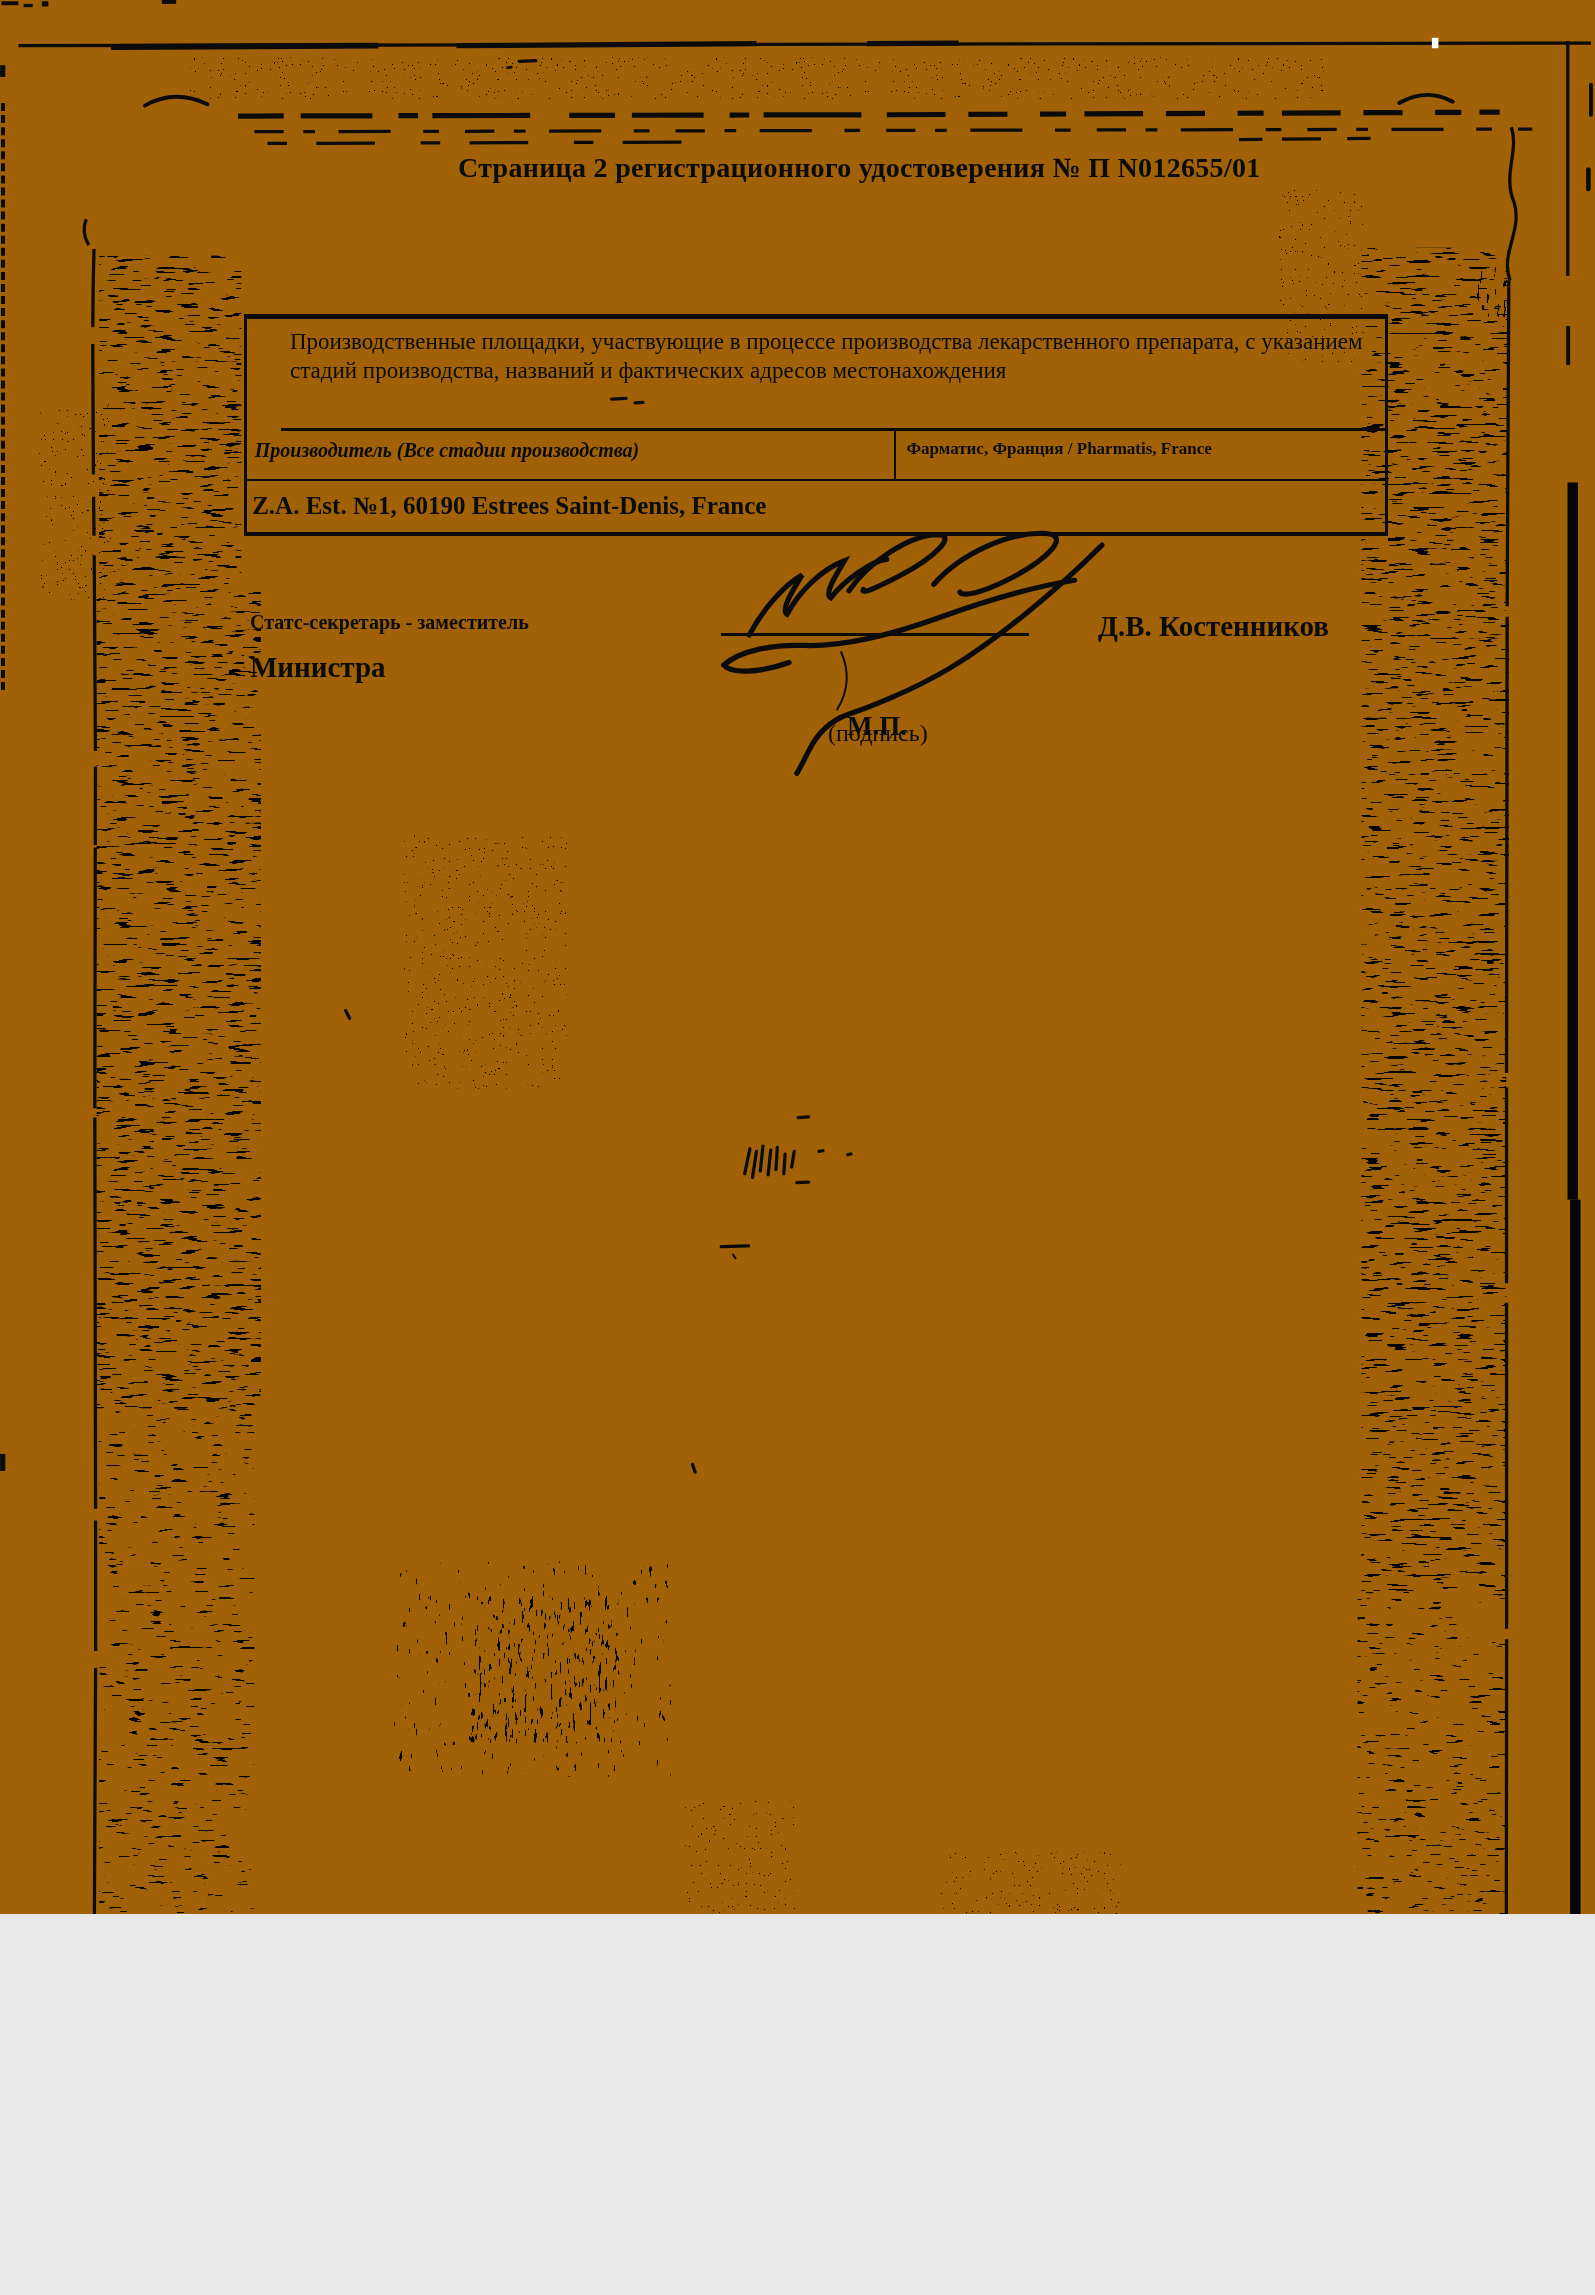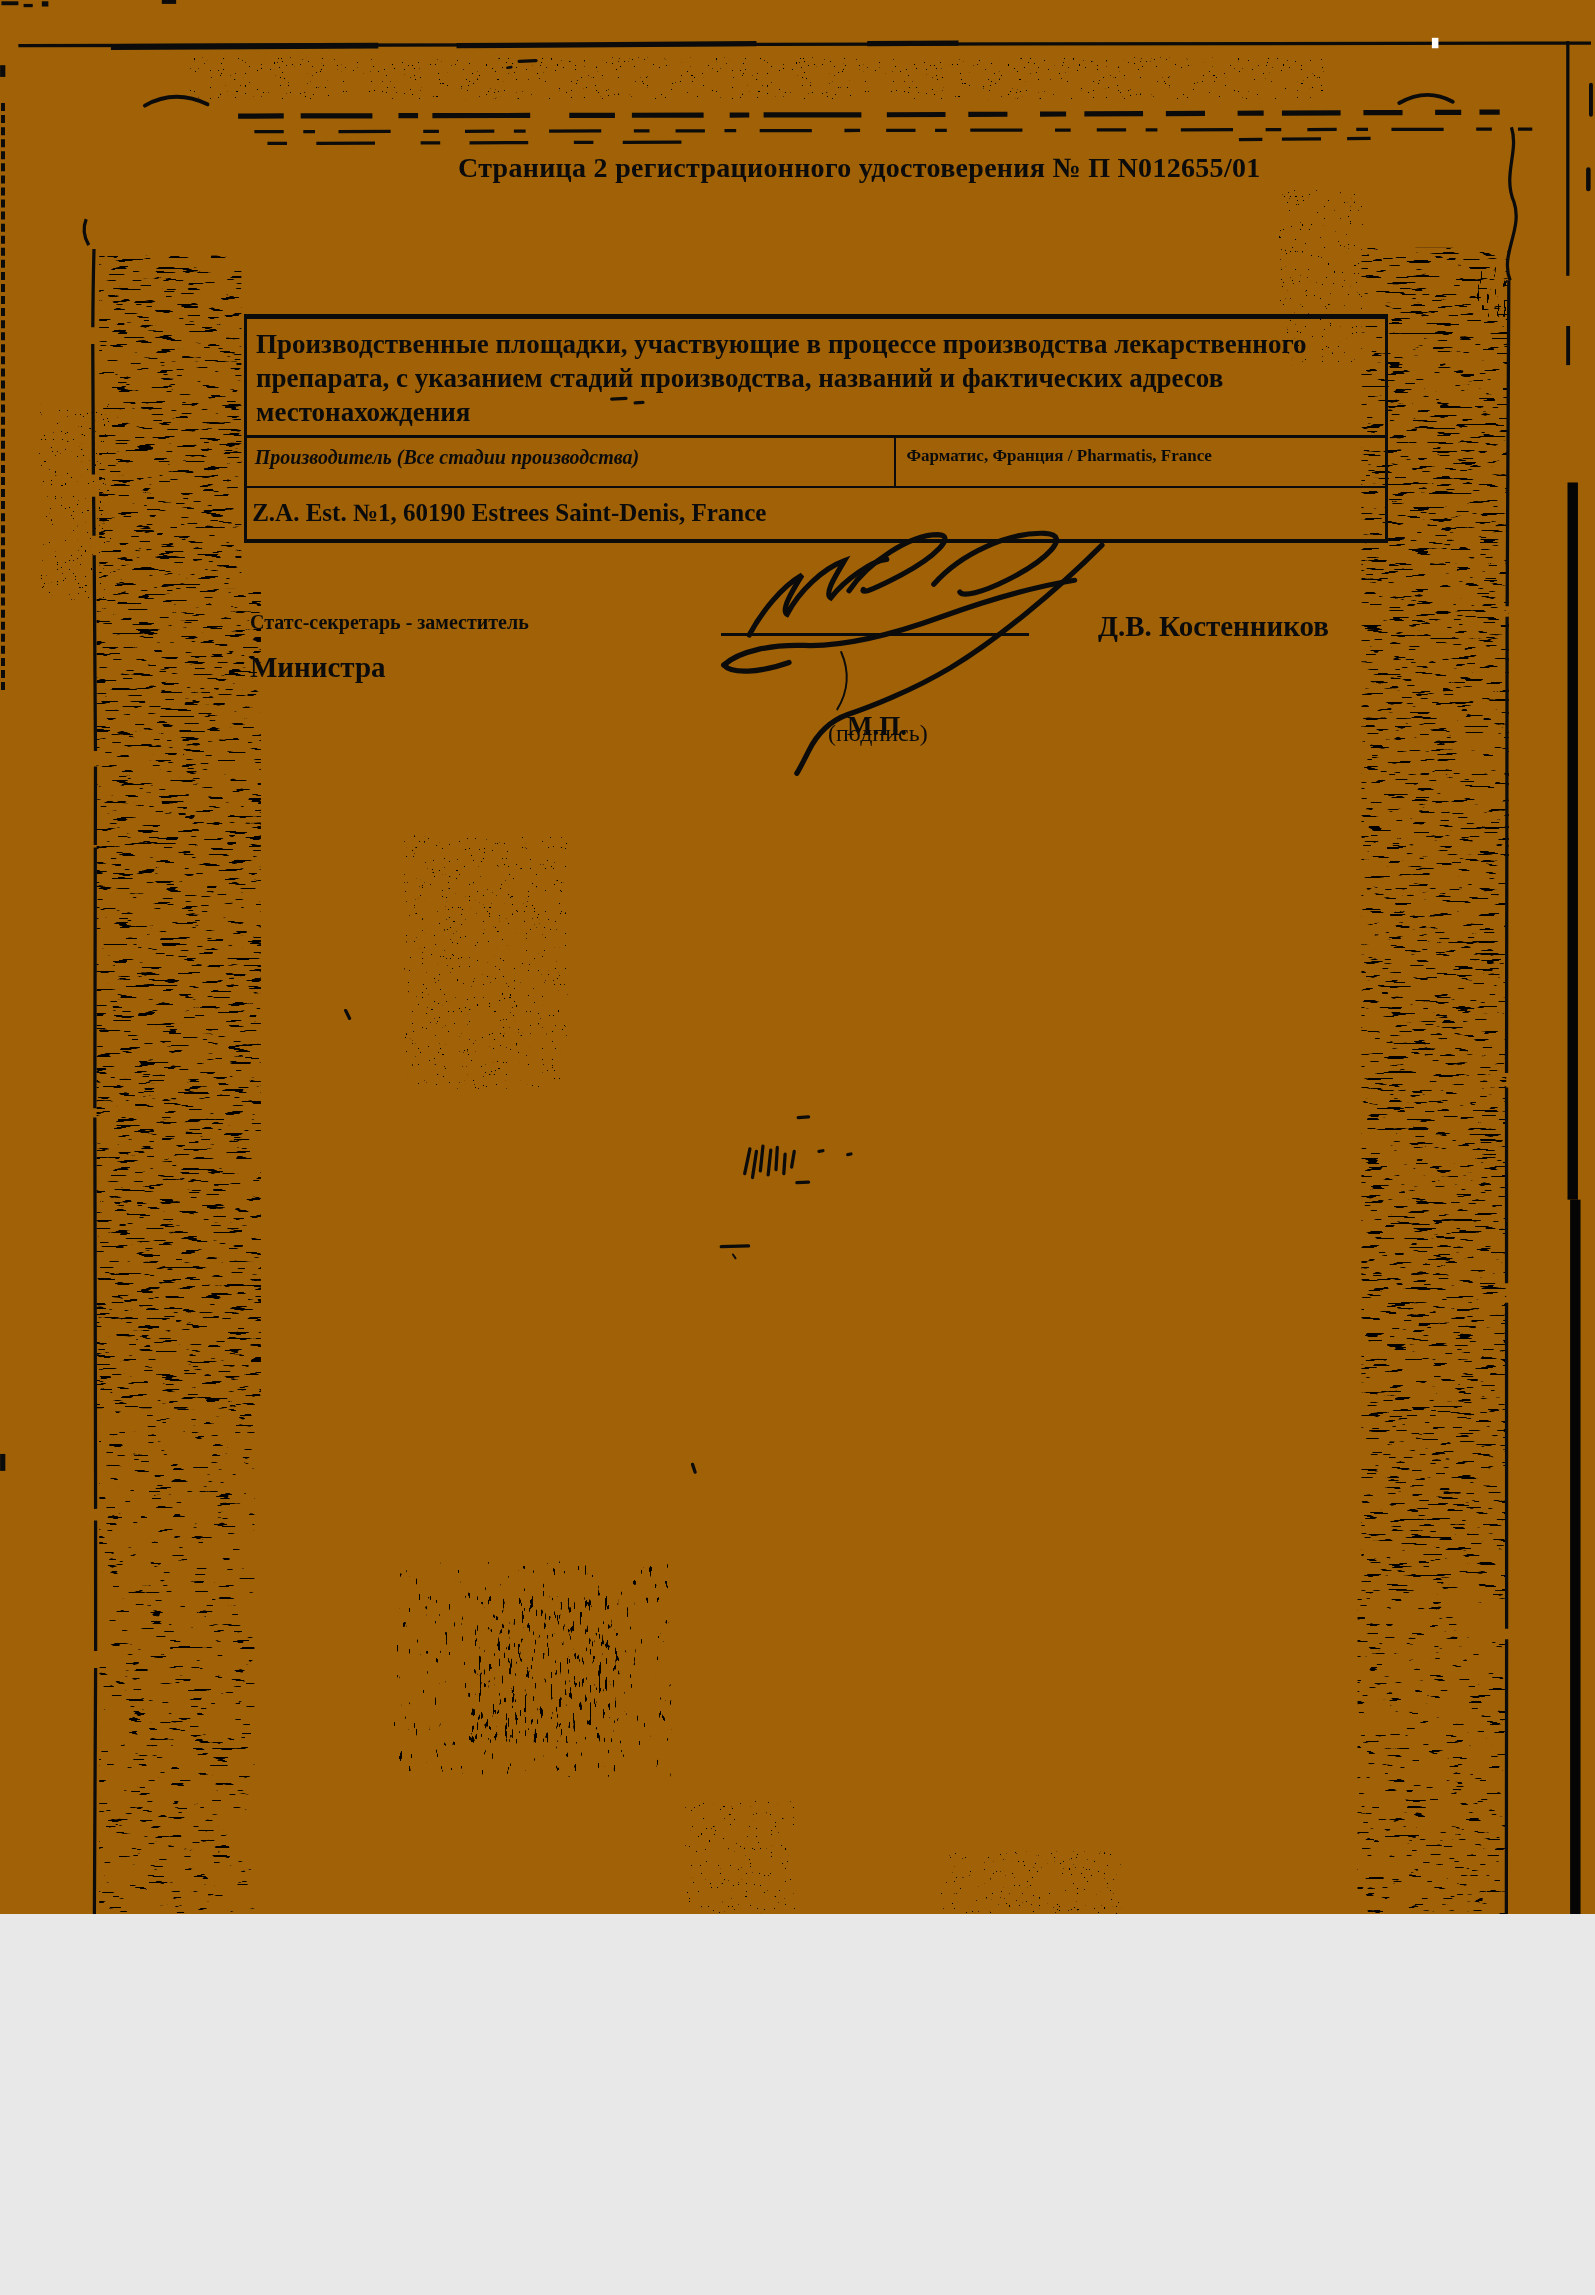--- a/index.html
+++ b/index.html
@@ -15,22 +15,22 @@
   .page-header{left:458px;top:154px;font-size:28px;font-weight:bold;letter-spacing:0.3px;}
 
   
   .tbl{
     left:244px;top:314px;width:1144px;
     border:3.3px solid #0b0b0b;border-top-width:5.2px;border-bottom-width:4.6px;
     box-sizing:border-box;background:transparent;
   }
   .tbl-header{
     min-height:112px;border-bottom:3.9px solid #0b0b0b;box-sizing:border-box;
-    font-size:27px;font-weight:bold;line-height:1.27;
-    padding:7.8px 13px 5.2px 9px;white-space:normal;
+    font-size:23px;font-weight:normal;line-height:1.27;
+    padding:7.8px 13px 5.2px 9px;white-space:normal;margin-left:34px;
   }
   .tbl-row2{display:flex;height:50px;border-bottom:2.6px solid #0b0b0b;box-sizing:border-box;}
   .tbl-cell-left{
     width:649px;border-right:2.6px solid #0b0b0b;box-sizing:border-box;
     font-size:20px;font-weight:bold;font-style:italic;padding:9px 0 0 7.8px;
   }
   .tbl-cell-right{flex:1;font-size:17px;font-weight:bold;padding:9px 0 0 10.4px;}
   .tbl-row3{height:51px;box-sizing:border-box;font-size:25px;font-weight:bold;padding:11.7px 0 0 5.2px;}
 
   

